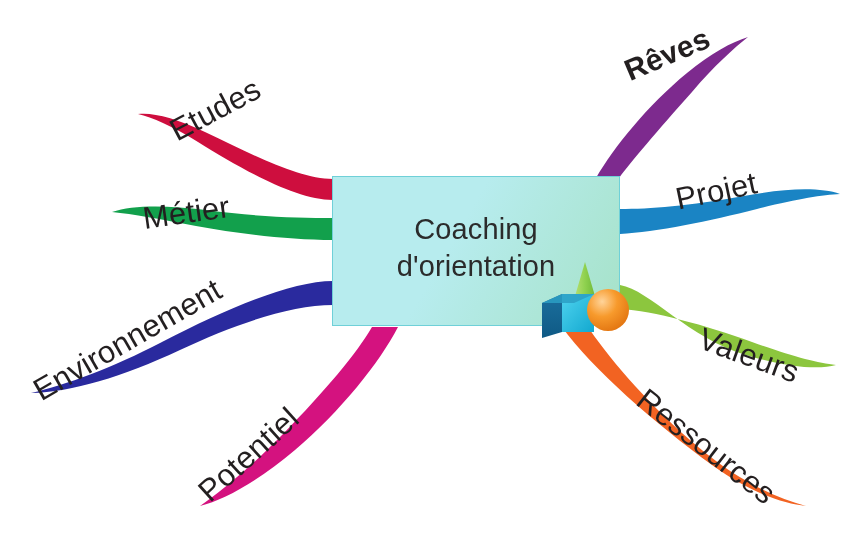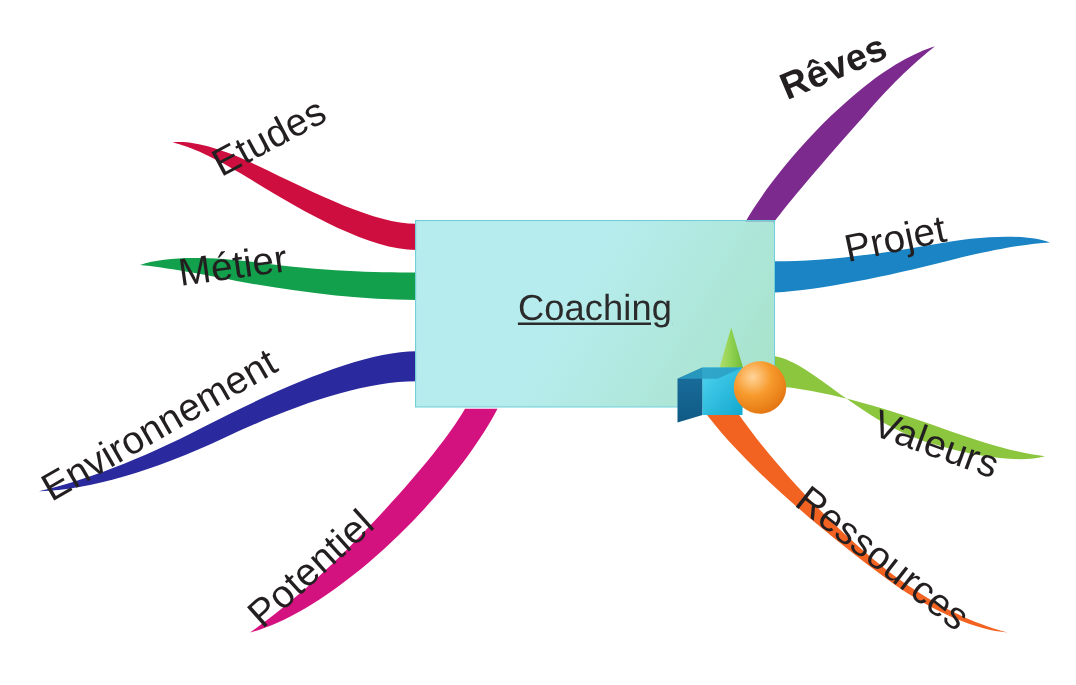--- a/index.html
+++ b/index.html
@@ -112,22 +112,23 @@
     <path fill="#7d2a8e" d="M 619,178 L 596,178 C 614,147 648,105 687,73 C 711,53 732,42 748,37 C 734,48 714,66 692,92 C 657,131 631,162 619,178 Z"></path>
 
     <path fill="#1a84c4" d="M 620,209 L 620,234 C 656,232 710,221 757,209 C 796,199 822,195 840,194 C 820,187 786,188 744,196 C 688,206 650,209 620,209 Z"></path>
 
     <path fill="#8cc63e" d="M 620,285 L 620,309 C 654,311 705,325 752,342 C 791,356 817,363 836,365 C 818,370 786,367 746,355 C 688,338 650,290 620,285 Z"></path>
 
     <path fill="#f26322" d="M 562,327 L 590,330 C 612,362 652,408 697,446 C 735,478 772,497 806,506 C 782,504 748,491 712,465 C 656,424 592,369 562,327 Z"></path>
   </svg>
 
   <div id="central-node" style="border-color: rgb(111, 208, 216); background: linear-gradient(120deg, rgb(183, 236, 238) 0%, rgb(183, 236, 238) 42%, rgb(166, 226, 200) 100%);">
-    <div id="central-node-title" style="color: rgb(43, 43, 43); text-decoration: underline;">
+    <div id="central-node-title" style="color: rgb(43, 43, 43);">
       <span>Coaching</span><br>
+      <span>d'orientation</span>
     </div>
   </div>
 
   <svg id="shapes-icon" viewBox="0 0 96 82">
 
     <path fill="url(#grad-cone)" d="M 49,4 L 66,62 L 32,62 Z"></path>
 
     <path fill="url(#grad-cube-side)" d="M 6,45 L 26,36 L 26,74 L 6,80 Z"></path>
 
     <rect fill="url(#grad-cube-front)" x="26" y="36" width="32" height="38"></rect>

